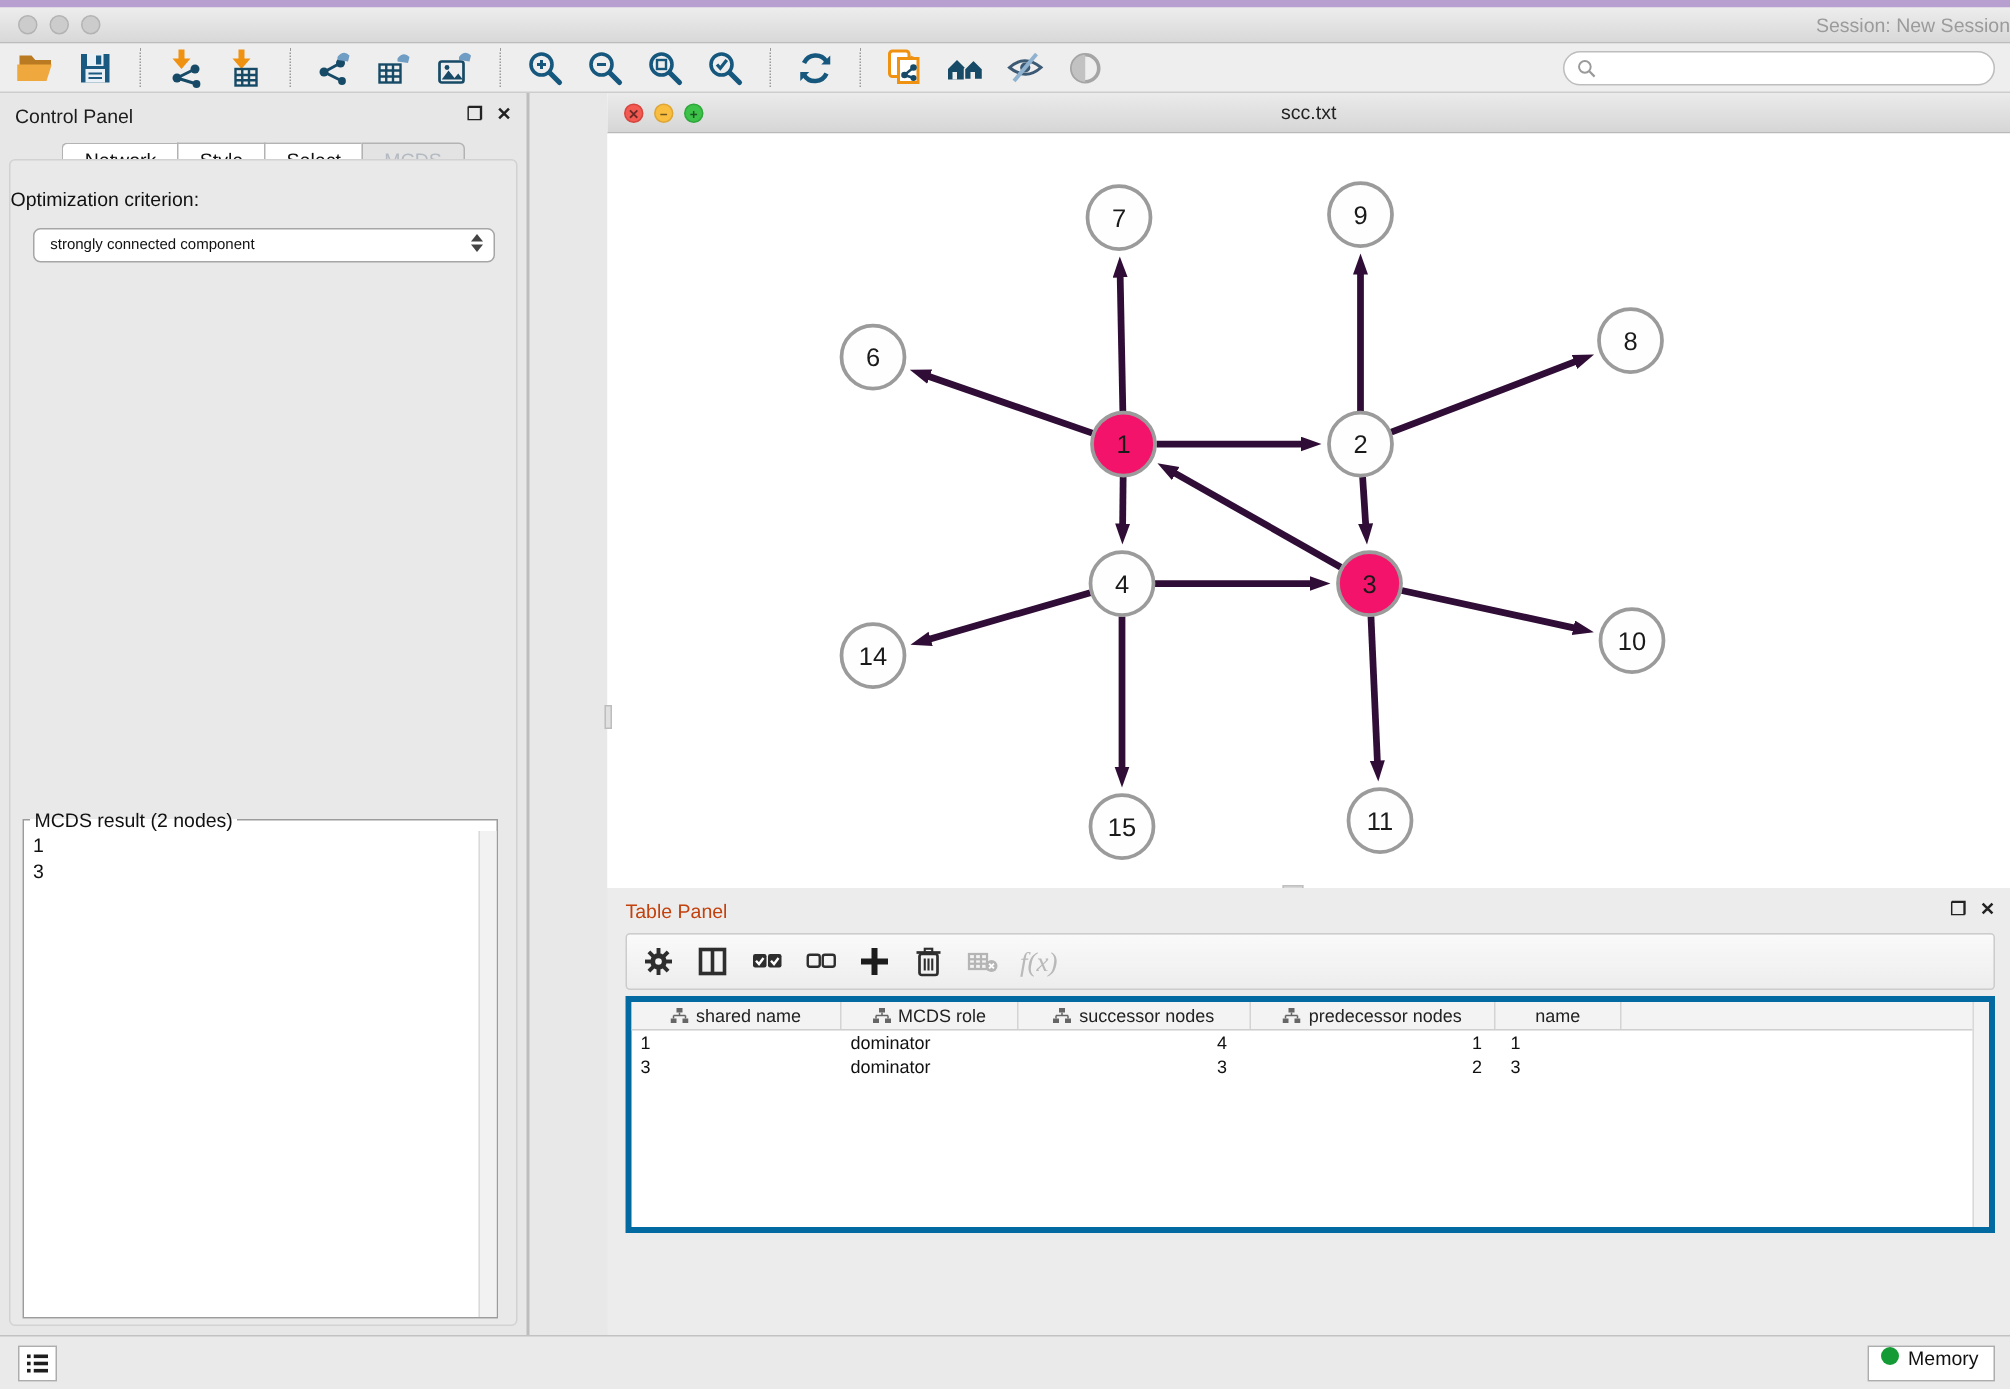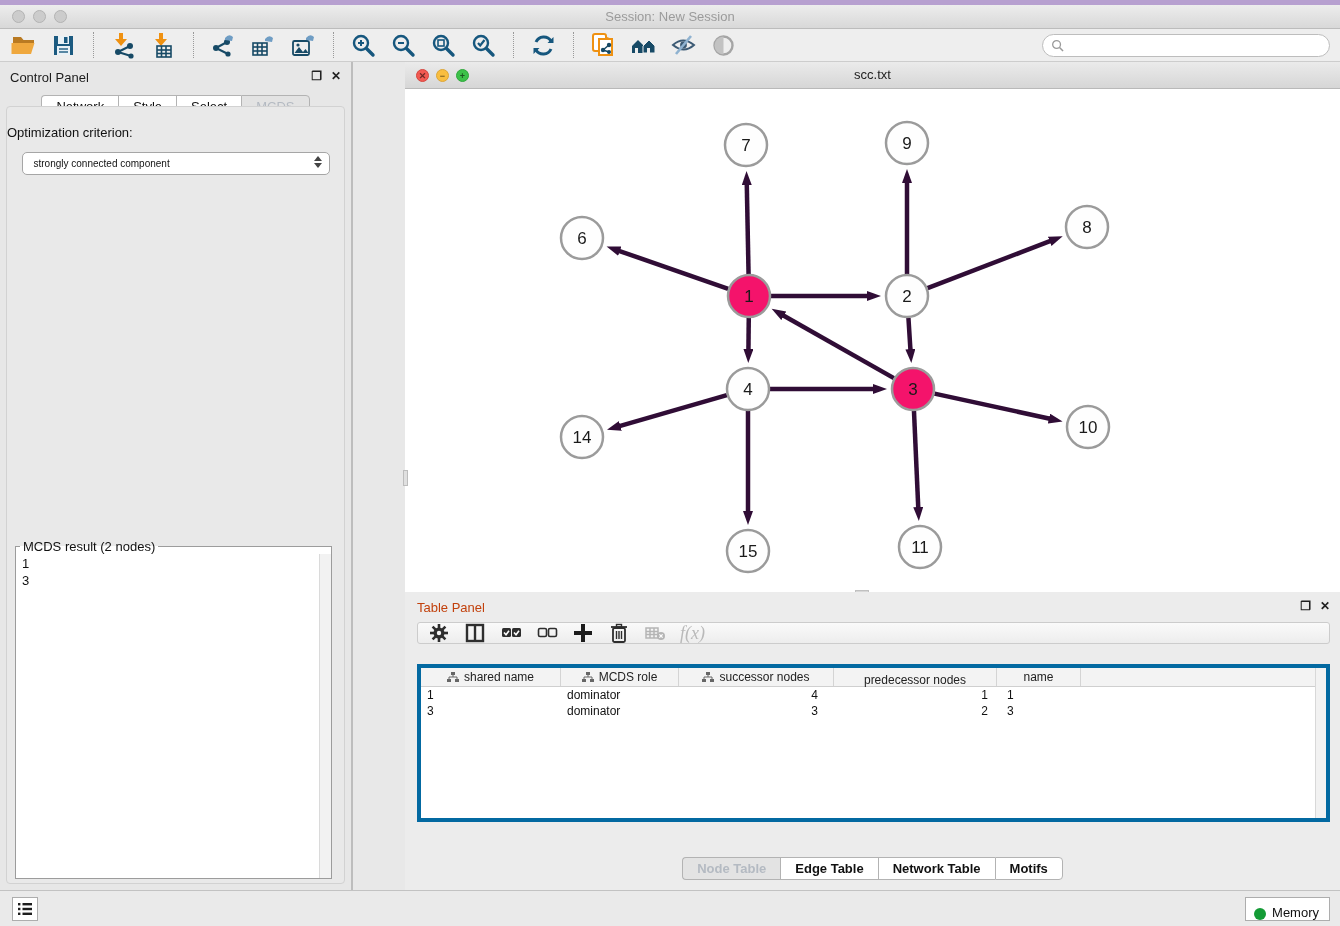--- a/index.html
+++ b/index.html
@@ -10,21 +10,21 @@
     -webkit-font-smoothing:antialiased;
   }
   
   .top-strip { position:absolute; left:0; top:0; width:100%; height:5px; background:#b7a0d0; }
   .titlebar {
     position:absolute; left:0; top:5px; width:100%; height:24px;
     background:linear-gradient(#ededed,#d8d8d8); border-bottom:1px solid #bcbcbc;
   }
   .titlebar .lights { position:absolute; left:12px; top:5px; display:flex; gap:8px; }
   .titlebar .light { width:13px; height:13px; border-radius:50%; background:#cccccc; border:1px solid #b3b3b3; }
-  .titlebar .wtitle { text-align:center; line-height:24px; font-size:13px; color:#9b9b9b; }
+  .titlebar .wtitle { text-align:right; line-height:24px; font-size:13px; color:#9b9b9b; }
 
   
   .toolbar {
     position:absolute; left:0; top:29px; width:100%; height:33px;
     background:#eeeeee; border-bottom:1px solid #cdcdcd;
     display:flex; align-items:center; padding:0 10px; gap:13px;
   }
   .tb-icon { width:27px; height:27px; flex:none; display:block; }
   .tb-sep { width:1px; height:26px; border-left:1px dotted #9a9a9a; margin:0 3px; flex:none; }
   .searchbox {
@@ -92,21 +92,21 @@
   .nw-title { text-align:center; line-height:26px; font-size:13px; color:#222; }
   .nw-canvas { position:absolute; left:0; top:27px; right:0; bottom:0; background:#fff; }
   .divider-handle-v { position:absolute; left:-2px; top:408px; width:5px; height:16px; background:#e0e0e0; border:1px solid #bdbdbd; }
   .divider-handle-h { position:absolute; left:450px; bottom:-2px; width:14px; height:4px; background:#d7d7d7; border:1px solid #c0c0c0; }
 
   
   .table-panel { position:absolute; left:405px; top:592px; right:0; bottom:36px; background:#ececec; }
   .tp-header { position:relative; height:28px; }
   .tp-title { position:absolute; left:12px; top:8px; font-size:13px; color:#c2410c; }
   .tp-toolbar {
-    position:absolute; left:12px; right:10px; top:30px; height:22px;
+    position:absolute; left:12px; right:10px; top:30px; height:38px;
     background:linear-gradient(#fafafa,#ededed); border:1px solid #cccccc; border-radius:3px;
     display:flex; align-items:center; padding:0 10px; gap:14px;
   }
   .tpi { width:22px; height:22px; flex:none; }
   .fx { font-family:"Liberation Serif", serif; font-style:italic; font-size:18px; color:#b9b9b9; }
   .data-table {
     position:absolute; left:12px; right:10px; top:72px; bottom:68px;
     background:#fff; border:4px solid #0369a1; overflow:hidden;
   }
   .thead { display:flex; height:19px; background:#f3f3f3; border-bottom:1px solid #cfcfcf; }
@@ -125,21 +125,21 @@
   .statusbar {
     position:absolute; left:0; bottom:0; width:100%; height:36px;
     background:#eaeaea; border-top:1px solid #c2c2c2;
   }
   .list-btn {
     position:absolute; left:12px; top:6px; width:26px; height:24px;
     background:#fff; border:1px solid #adadad; display:flex; align-items:center; justify-content:center;
   }
   .memory-btn {
     position:absolute; right:10px; top:6px; height:24px; padding:0 10px 0 8px;
-    background:#fff; border:1px solid #adadad; display:flex; align-items:flex-end; gap:6px;
+    background:#fff; border:1px solid #adadad; display:flex; align-items:flex-start; gap:6px;
     font-size:13px; color:#111;
   }
   .mem-dot { width:12px; height:12px; border-radius:50%; background:#149b36; }
 </style>
 </head>
 <body>
 
 <div class="top-strip"></div>
 <div class="titlebar">
   <div class="lights">
@@ -452,21 +452,21 @@
             <rect x="4" y="0" width="4" height="3" fill="#666"></rect>
             <line x1="6" y1="3" x2="6" y2="5" stroke="#666"></line>
             <line x1="2" y1="5" x2="10" y2="5" stroke="#666"></line>
             <line x1="2" y1="5" x2="2" y2="7" stroke="#666"></line>
             <line x1="10" y1="5" x2="10" y2="7" stroke="#666"></line>
             <rect x="0" y="7" width="4" height="3" fill="#666"></rect>
             <rect x="8" y="7" width="4" height="3" fill="#666"></rect>
           </svg>
           <span>successor nodes</span>
         </div>
-        <div class="th" style="width: 163px; flex-direction: column;">
+        <div class="th" style="width: 163px;">
           <svg width="12" height="11" viewBox="0 0 12 11">
             <rect x="4" y="0" width="4" height="3" fill="#666"></rect>
             <line x1="6" y1="3" x2="6" y2="5" stroke="#666"></line>
             <line x1="2" y1="5" x2="10" y2="5" stroke="#666"></line>
             <line x1="2" y1="5" x2="2" y2="7" stroke="#666"></line>
             <line x1="10" y1="5" x2="10" y2="7" stroke="#666"></line>
             <rect x="0" y="7" width="4" height="3" fill="#666"></rect>
             <rect x="8" y="7" width="4" height="3" fill="#666"></rect>
           </svg>
           <span>predecessor nodes</span>
@@ -486,26 +486,20 @@
         <div class="tr">
           <div class="td" style="width: 140px; text-align: left; padding: 0px 0px 0px 6px;">3</div>
           <div class="td" style="width: 118px; text-align: left; padding: 0px 0px 0px 6px;">dominator</div>
           <div class="td" style="width: 155px; text-align: right; padding: 0px 16px 0px 0px;">3</div>
           <div class="td" style="width: 163px; text-align: right; padding: 0px 9px 0px 0px;">2</div>
           <div class="td" style="width: 84px; text-align: left; padding: 0px 0px 0px 10px;">3</div>
         </div>
       </div>
     <div class="tbl-scroll"></div>
   </div>
-  <div class="bt-tabs" id="bt-tabs">
-      <span class="bt-tab active">Node Table</span>
-      <span class="bt-tab">Edge Table</span>
-      <span class="bt-tab">Network Table</span>
-      <span class="bt-tab">Motifs</span>
-    </div>
 </div>
 
 <div class="statusbar">
   <div class="list-btn">
     <svg width="16" height="14" viewBox="0 0 16 14">
       <g fill="#1e1e1e">
         <rect x="1" y="1" width="2.4" height="2.4"></rect>
           <rect x="5.5" y="1" width="9.5" height="2.4"></rect>
         <rect x="1" y="5.8" width="2.4" height="2.4"></rect>
           <rect x="5.5" y="5.8" width="9.5" height="2.4"></rect>

